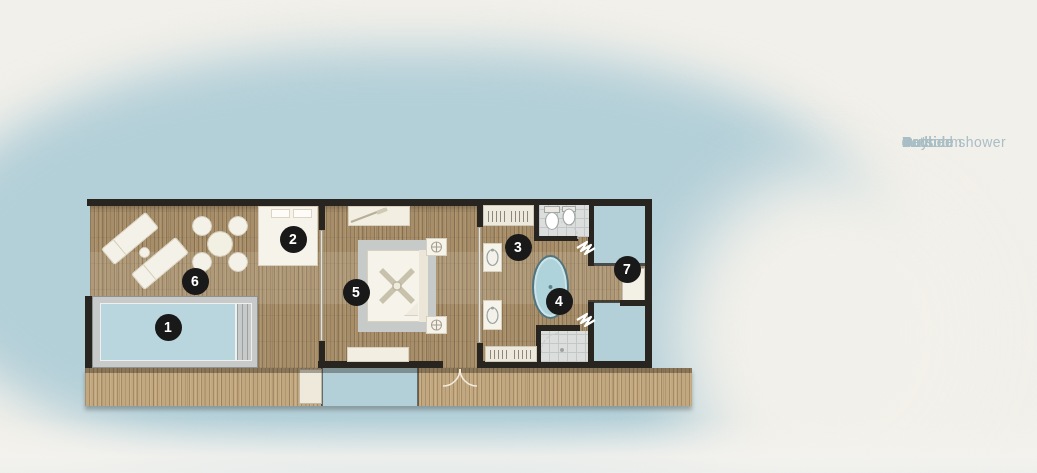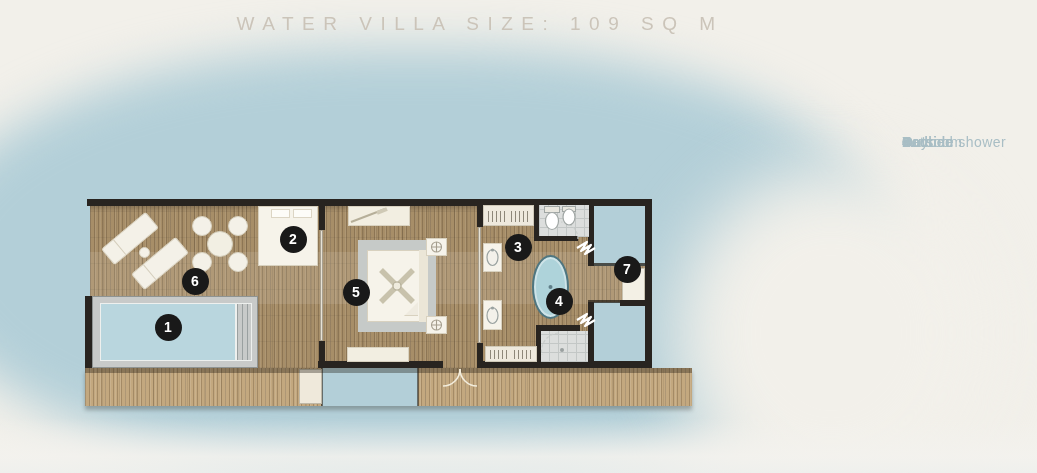--- a/index.html
+++ b/index.html
@@ -46,21 +46,20 @@
   .ticks{background-image:repeating-linear-gradient(90deg,#8d8779 0 1px,rgba(0,0,0,0) 1px 4px);}
 </style>
 </head>
 <body>
 
 <div id="stage">
 
   <div class="blob-blue"></div>
   <div class="blob-white"></div>
 
-  <div class="title">WATER VILLA SIZE: 109 SQ M</div>
 
   <div class="wood-light" style="left:85px;top:368px;width:607px;height:38px;box-shadow:0 4px 4px rgba(50,48,42,.33);"></div>
   <div class="courtyard" style="left:322px;top:368px;width:96px;height:38px;"></div>
   <div style="left:321px;top:368px;width:2px;height:38px;background:rgba(35,28,18,.55);"></div>
   <div style="left:417px;top:368px;width:2px;height:38px;background:rgba(35,28,18,.55);"></div>
   <div style="left:299px;top:369px;width:23px;height:35px;background:#efe9db;border:1px solid rgba(120,110,90,.4);"></div>
   <div style="left:85px;top:368px;width:607px;height:5px;background:rgba(30,22,14,.35);"></div>
 
   <div class="wood" style="left:90px;top:200px;width:562px;height:168px;"></div>
   <div style="left:90px;top:252px;width:562px;height:52px;background:rgba(255,255,255,.10);"></div>

